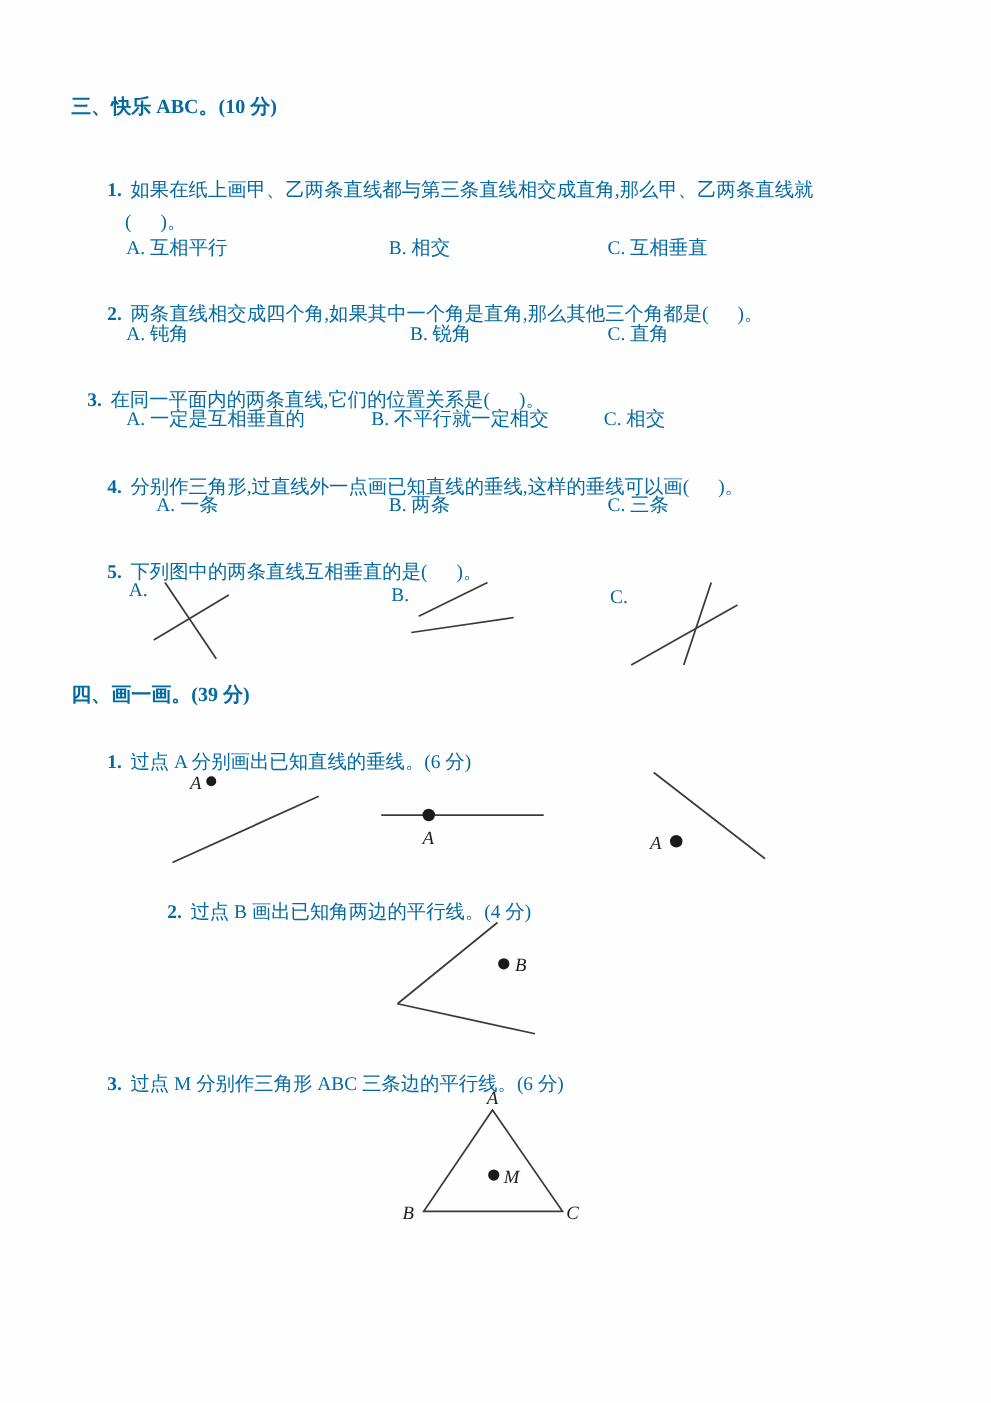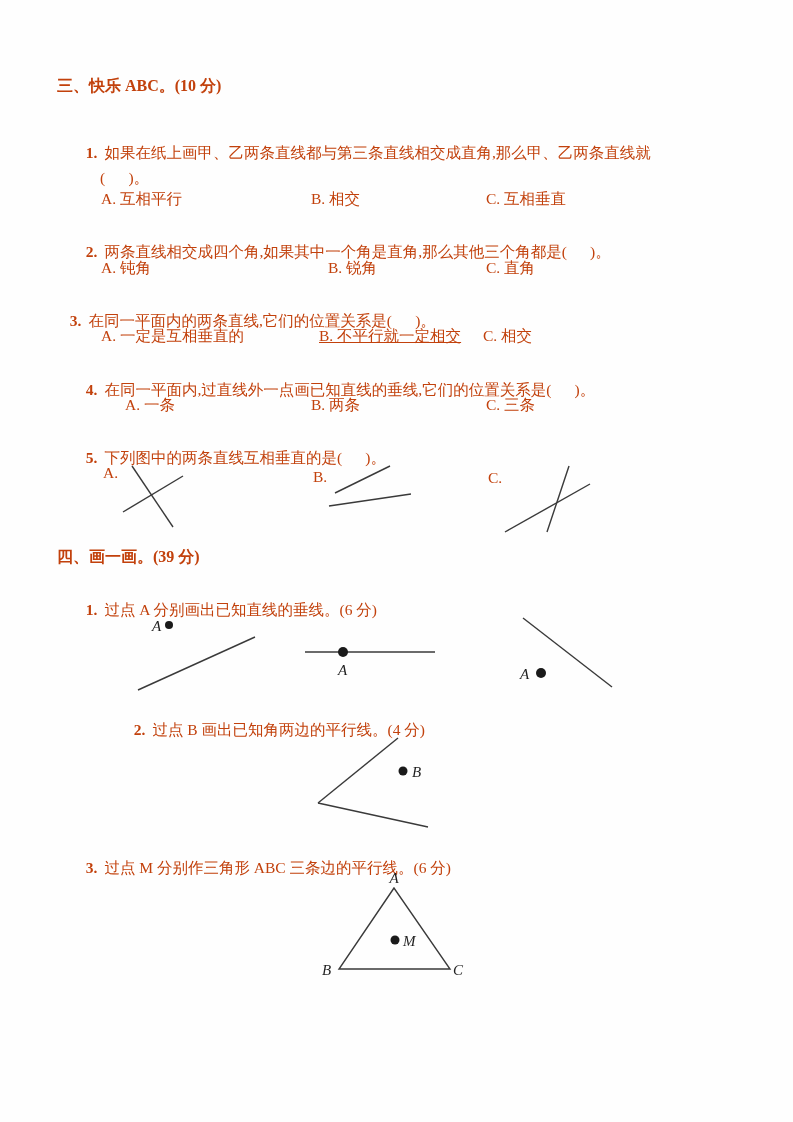--- a/index.html
+++ b/index.html
@@ -9,21 +9,21 @@
     position: relative;
     font-family: "Liberation Serif", "DejaVu Serif", serif;
     color: #1f1f1f;
     overflow: hidden;
   }
   .line {
     position: absolute;
     font-size: 15.5px;
     line-height: 19px;
     white-space: pre;
-    color: #c2410c;
+    color: #0369a1;
   }
   .sec-title { font-weight: bold; font-size: 16px; }
   .qnum { font-weight: bold; margin-right: 7px; }
   .fig-label { font-size: 15.5px; }
   svg { position: absolute; overflow: visible; }
   svg line, svg polygon { stroke: #3a3a3a; stroke-width: 1.4; fill: none; }
   svg circle { fill: #1a1a1a; stroke: none; }
   svg text {
     font-family: "Liberation Serif", "DejaVu Serif", serif;
     font-style: italic;
@@ -48,25 +48,25 @@
   <span class="qnum">2.</span><span>两条直线相交成四个角,如果其中一个角是直角,那么其他三个角都是(      )。</span>
 </div>
 <div class="line" style="left:101px; top:258px;">A. 钝角</div>
 <div class="line" style="left:328px; top:258px;">B. 锐角</div>
 <div class="line" style="left:486px; top:258px;">C. 直角</div>
 
 <div class="line" style="left:62px; top:292px;">
   <span class="qnum">3.</span><span>在同一平面内的两条直线,它们的位置关系是(      )。</span>
 </div>
 <div class="line" style="left:101px; top:326px;">A. 一定是互相垂直的</div>
-<div class="line" style="left:319px; top:326px;text-decoration:underline;">B. 不平行就一定相交</div>
+<div class="line" style="left:297px; top:326px;">B. 不平行就一定相交</div>
 <div class="line" style="left:483px; top:326px;">C. 相交</div>
 
 <div class="line" style="left:78px; top:361px;">
-  <span class="qnum">4.</span><span>在同一平面内,过直线外一点画已知直线的垂线,它们的位置关系是(      )。</span>
+  <span class="qnum">4.</span><span>分别作三角形,过直线外一点画已知直线的垂线,这样的垂线可以画(      )。</span>
 </div>
 <div class="line" style="left:101px; top:395px;margin-left:24px;">A. 一条</div>
 <div class="line" style="left:311px; top:395px;">B. 两条</div>
 <div class="line" style="left:486px; top:395px;">C. 三条</div>
 
 <div class="line" style="left:78px; top:429px;">
   <span class="qnum">5.</span><span>下列图中的两条直线互相垂直的是(      )。</span>
 </div>
 
 <div class="line fig-label" style="left:103px; top:463px;">A.</div>

